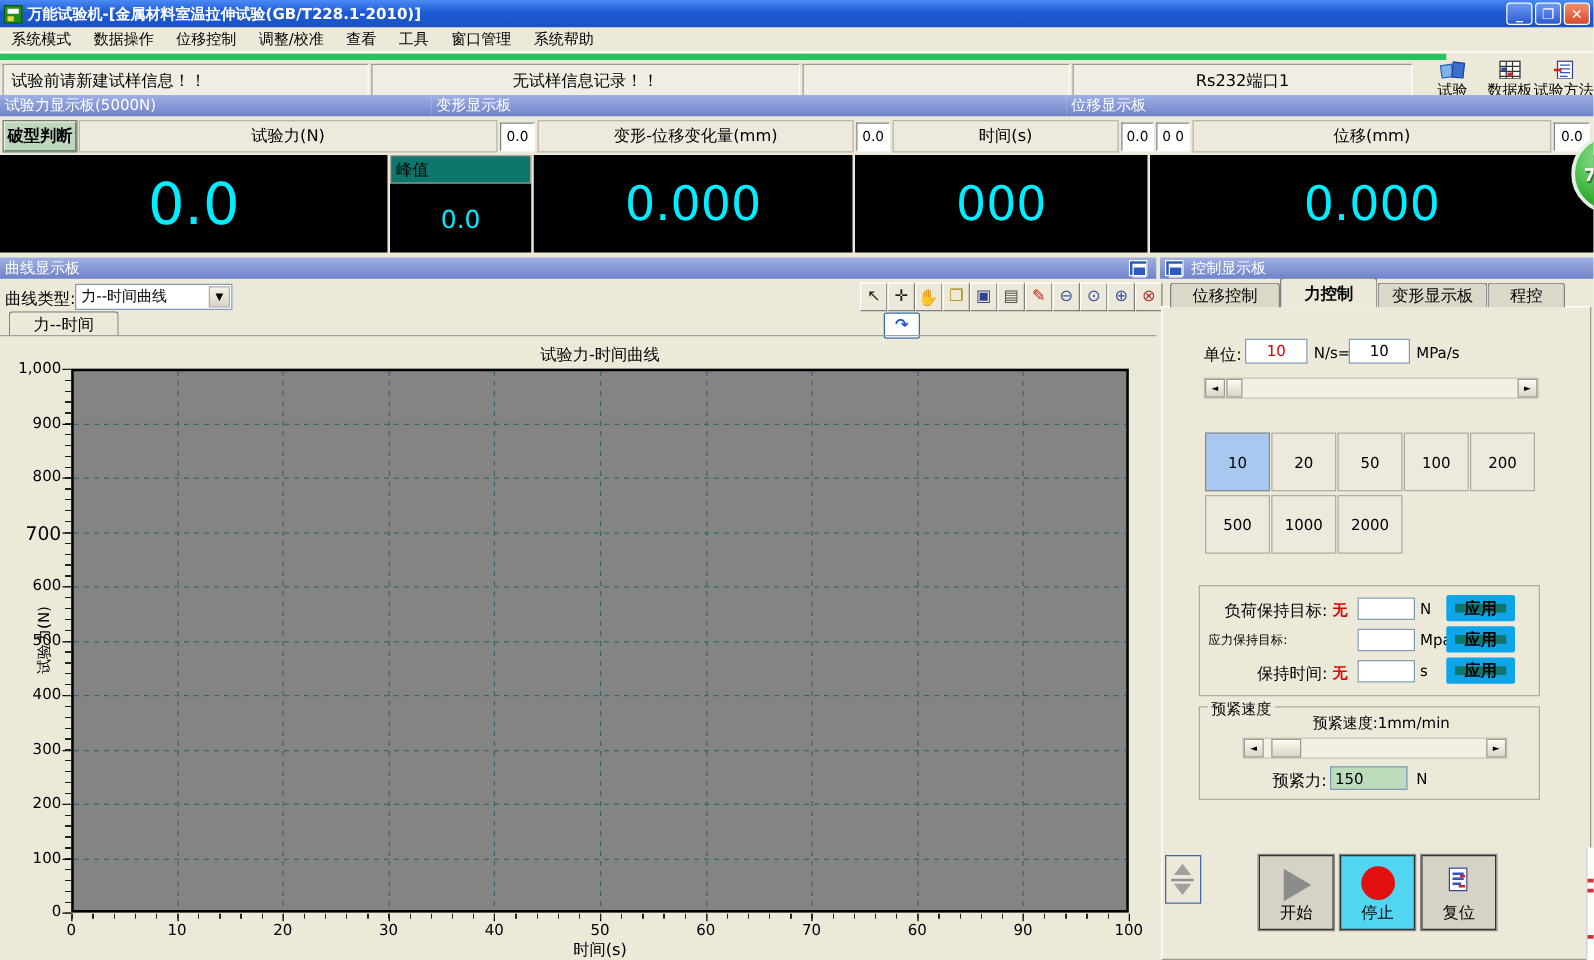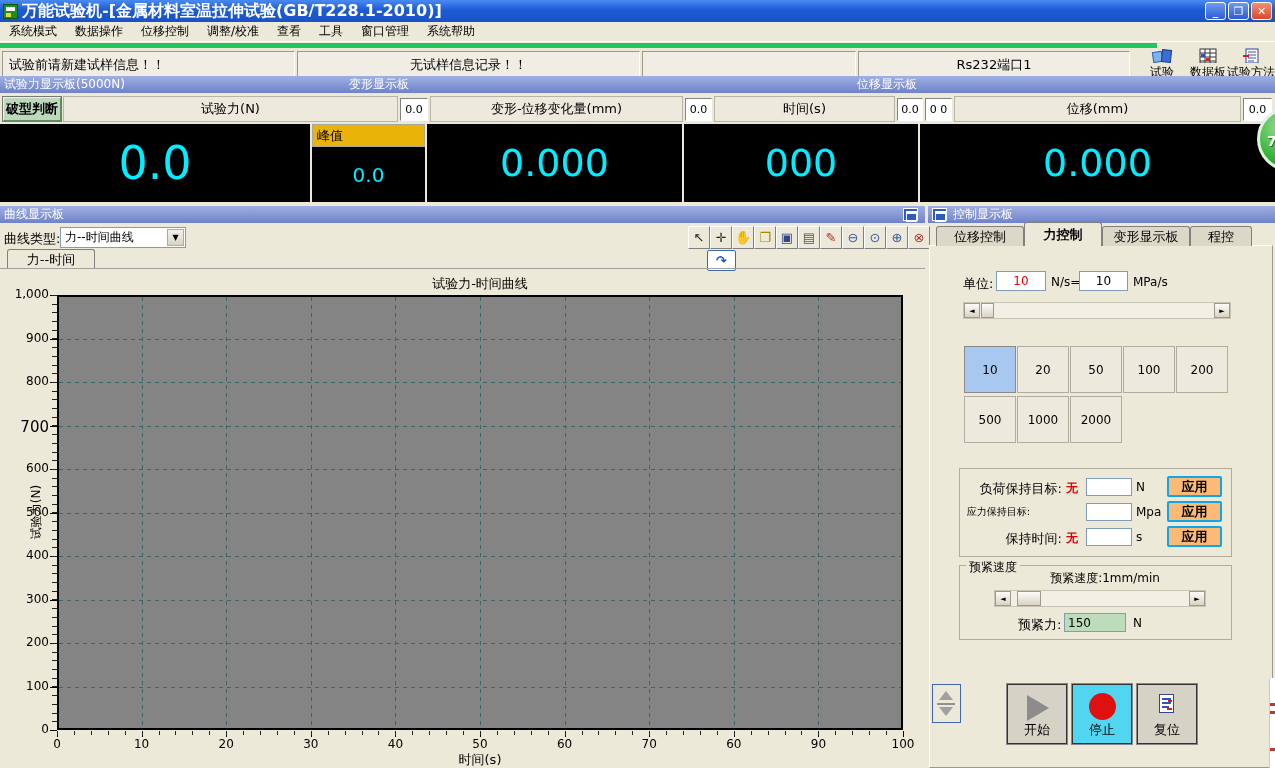--- a/index.html
+++ b/index.html
@@ -5,21 +5,21 @@
   * { margin:0; padding:0; box-sizing:border-box; }
   body { font-family:"DejaVu Sans","Liberation Sans",sans-serif; }
   #screen { position:relative; width:1275px; height:768px; background:#ECE9D8; overflow:hidden; font-size:12px; color:#000; }
 
   
   .titlebar { position:absolute; left:0; top:0; width:1275px; height:22px;
     background:linear-gradient(180deg,#4A8AF4 0%,#1C5BD4 45%,#1A52C4 100%); display:flex; align-items:center; }
   .appicon { width:15px; height:15px; margin:0 4px 0 3px; background:#1E8F1E; border:1px solid #0A5A0A; position:relative; }
   .appicon::before { content:""; position:absolute; left:2px; top:2px; width:9px; height:4px; background:#fff; }
   .appicon::after { content:""; position:absolute; left:2px; top:8px; width:5px; height:4px; background:#E8D44A; }
-  .titletext { color:#fff; font-weight:bold; font-size:16px; }
+  .titletext { color:#fff; font-weight:bold; font-size:12px; }
   .wincontrols { position:absolute; right:3px; top:2px; display:flex; gap:2px; }
   .winbtn { width:21px; height:18px; border-radius:3px; border:1px solid #fff; color:#fff; font-size:11px; font-weight:bold;
     display:flex; align-items:center; justify-content:center; background:linear-gradient(180deg,#6E9BF2,#2E5BD0); }
   .winbtn.close { background:linear-gradient(180deg,#F09070,#D94A28); }
 
   
   .menubar { position:absolute; left:0; top:22px; width:1275px; height:20px; background:#ECE9D8; display:flex; align-items:center;
     border-bottom:1px solid #fff; }
   .menuitem { padding:2px 9px; font-size:12px; }
 
@@ -44,21 +44,21 @@
     display:flex; align-items:center; justify-content:center; font-size:13px; }
   .vbox { position:absolute; top:98px; height:23px; background:#fff; border:1px solid; border-color:#848284 #FFF #FFF #848284;
     display:flex; align-items:center; justify-content:center; font-size:11px; }
   .breakbtn { position:absolute; left:3px; top:97px; width:58px; height:24px; background:#BED8BE;
     border:1px solid; border-color:#E8F4E8 #5F8F5F #5F8F5F #E8F4E8; outline:1px solid #777;
     font-weight:bold; font-size:13px; display:flex; align-items:center; justify-content:center; }
 
   
   .blackbox { position:absolute; top:124px; height:78px; background:#000; display:flex; align-items:center; justify-content:center; }
   .digits { color:#00EEFF; font-weight:normal; }
-  .peakstrip { position:absolute; top:124px; height:23px; background:#eab308; border:1px solid #AAA79A; display:flex; align-items:center; }
+  .peakstrip { position:absolute; top:124px; height:23px; background:#0f766e; border:1px solid #AAA79A; display:flex; align-items:center; }
   .peakbtn { position:absolute; width:29px; height:21px; background:#fff; border:1px solid #3A6EA5; border-radius:2px;
     color:#2255CC; font-weight:bold; font-size:13px; display:flex; align-items:center; justify-content:center; }
   .badge { position:absolute; left:1257px; top:107px; width:64px; height:64px; border-radius:50%;
     background:radial-gradient(circle at 35% 30%,#90E090,#2FAF2F 60%,#1E8F1E); border:3px solid #E4F2E4;
     color:#fff; font-weight:bold; font-size:14px; text-shadow:1px 1px 1px #1A6E1A; }
   .badge span { position:absolute; left:7px; top:23px; }
 
   
   .combobox { position:absolute; left:60px; top:227px; width:126px; height:21px; background:#fff; border:1px solid #7F9DB9;
     display:flex; align-items:center; }
@@ -87,22 +87,22 @@
   .input { position:absolute; background:#fff; border:1px solid #7F9DB9; font-size:12px; display:flex; align-items:center; justify-content:center; }
   .lbl { position:absolute; font-size:12px; white-space:nowrap; }
   .red { color:#E00000; }
   .scroll { position:absolute; height:17px; background:#F2F0E4; border:1px solid #C8C4B4; }
   .sarrow { position:absolute; top:0; width:16px; height:15px; background:linear-gradient(180deg,#FDFCF8,#D8D4C4);
     border:1px solid #9C9A8C; font-size:7px; display:flex; align-items:center; justify-content:center; }
   .sthumb { position:absolute; top:0; height:15px; background:linear-gradient(180deg,#FDFCF8,#D8D4C4); border:1px solid #9C9A8C; }
   .spdbtn { position:absolute; width:52px; height:47px; background:#EDE9DC; border:1px solid #B0AD9E;
     display:flex; align-items:center; justify-content:center; font-size:12px; }
   .spdbtn.sel { background:#A8C8F0; border-color:#8A8A8A; }
-  .applybtn { position:absolute; width:55px; height:21px; background:#fdba74; border:2px solid #0ea5e9; border-radius:2px;
-    font-weight:bold; font-size:13px; display:flex; align-items:center; justify-content:center;margin-left:10px; }
+  .applybtn { position:absolute; width:55px; height:21px; background:#0f766e; border:7px solid #0ea5e9; border-radius:2px;
+    font-weight:bold; font-size:13px; display:flex; align-items:center; justify-content:center; }
   .group { position:absolute; border:1px solid #B0AD9E; }
   .legend { position:absolute; background:#ECE9D8; padding:0 3px; font-size:12px; }
   .bigbtn { position:absolute; width:60px; height:60px; background:#D6D2C6; border:1px solid #333; outline:1px solid #888; }
   .bigbtn .cap { position:absolute; bottom:4px; width:100%; text-align:center; font-size:13px; }
   .playtri { position:absolute; left:19px; top:10px; width:0; height:0; border-left:22px solid #8C8C8C;
     border-top:13px solid transparent; border-bottom:13px solid transparent; }
   .stopdot { position:absolute; left:16px; top:8px; width:27px; height:27px; border-radius:50%; background:#E01010; }
   .jogbtn { position:absolute; left:932px; top:684px; width:29px; height:39px; background:#ECE9D8; border:1px solid #4466AA; }
   .jog-up { position:absolute; left:6px; top:6px; width:0; height:0; border-bottom:9px solid #A0A0A0;
     border-left:7px solid transparent; border-right:7px solid transparent; }

